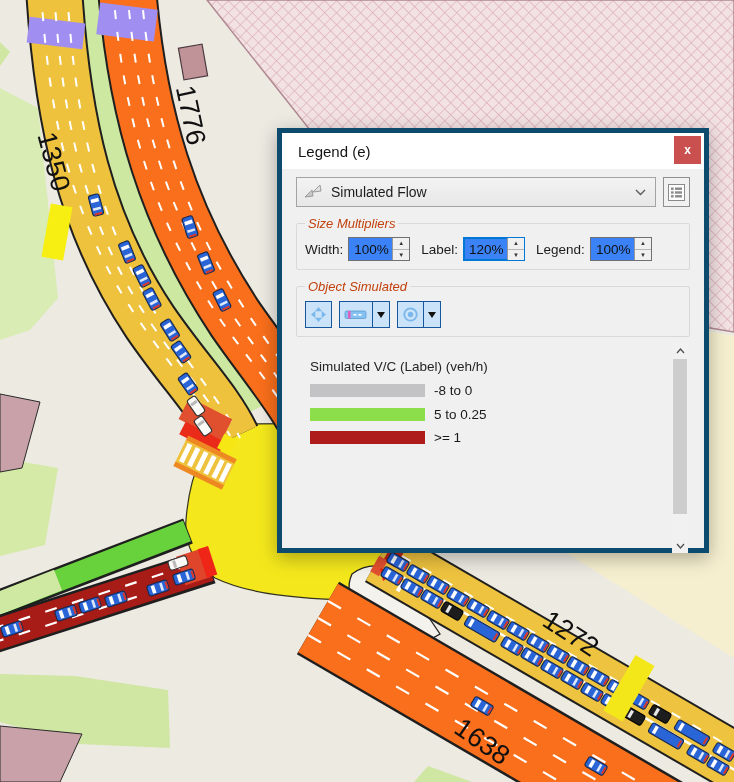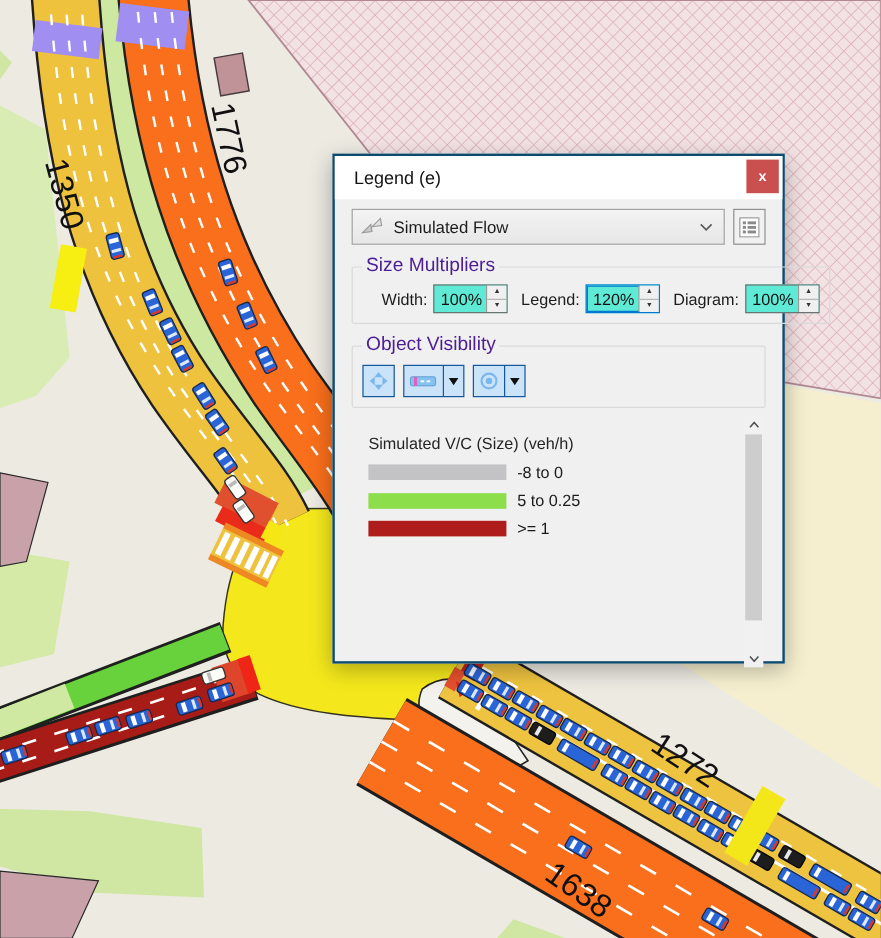--- a/index.html
+++ b/index.html
@@ -1,42 +1,42 @@
 <!DOCTYPE html>
 <html><head>
 <meta charset="utf-8">
 <style>
   html,body{margin:0;padding:0;width:734px;height:782px;overflow:hidden;
     font-family:"Liberation Sans",sans-serif;background:#edeae2;}
   #stage{position:relative;width:734px;height:782px;}
   #map{position:absolute;left:0;top:0;}
 
   
-  .dlg{position:absolute;left:277px;top:128px;width:377px;height:425px;
-    background:#f0f0f0;border:2px solid #0c4a6e;box-shadow:0 5px 18px rgba(0,0,0,.30);
+  .dlg{position:absolute;left:277px;top:128px;width:432px;height:425px;
+    background:#f0f0f0;border:5px solid #0c4a6e;box-shadow:0 5px 18px rgba(0,0,0,.30);
     box-sizing:border-box;}
   .titlebar{height:36px;background:#ffffff;position:relative;display:flex;align-items:center;}
   .title{font-size:15px;color:#141414;padding-left:16px;}
   .closebtn{position:absolute;right:3px;top:3px;width:27px;height:28px;background:#c9504e;
     color:#fff;font-size:12px;font-weight:bold;display:flex;align-items:center;justify-content:center;
     cursor:default;}
   .body{padding:0 14px;}
   .row1{margin-top:8px;display:flex;gap:7px;}
   .combo{flex:1;height:30px;border:1px solid #a3a3a3;background:linear-gradient(#f3f3f3,#e7e7e7);
     display:flex;align-items:center;box-sizing:border-box;}
   .combo .ic{margin:0 6px 0 6px;display:flex;}
   .combo .val{font-size:14px;color:#1c1c1c;flex:1;}
   .combo .chev{margin-right:9px;display:flex;}
   .listbtn{width:27px;height:30px;border:1px solid #8f8f8f;background:#f1f1f1;
     display:flex;align-items:center;justify-content:center;box-sizing:border-box;}
   fieldset{border:1px solid #d9d9d9;border-radius:2px;margin:9px 0 0 0;padding:3px 8px 8px 8px;}
-  legend{font-size:16px;color:#4c1d95;padding:0 3px;}
-  .mrow{display:flex;align-items:center;margin-top:3px;margin-left:16px;}
+  legend{font-size:13px;color:#c2410c;padding:0 3px;font-style:italic;}
+  .mrow{display:flex;align-items:center;margin-top:3px;}
   .flab{font-size:13.5px;color:#1c1c1c;margin-right:5px;}
-  .spin{display:inline-flex;border:1px solid #707070;background:#5eead4;height:24px;
+  .spin{display:inline-flex;border:1px solid #707070;background:#3b82f6;height:24px;
     box-sizing:border-box;margin-right:11px;}
   .spin.focus{border:1px solid #0078d4;box-shadow:0 0 0 1px #0078d4 inset;}
   .spin .v{width:43px;font-size:13.5px;color:#111;padding:4px 0 0 5px;box-sizing:border-box;}
   .sbcol{width:16px;display:flex;flex-direction:column;border-left:1px solid #9a9a9a;}
   .sbcol button{flex:1;border:none;background:#f0f0f0;font-size:6px;line-height:1;color:#333;
     padding:0;cursor:default;}
   .sbcol button:first-child{border-bottom:1px solid #b5b5b5;}
   .ovrow{display:flex;gap:7px;margin-top:4px;}
   .ovbtn{height:27px;background:#cbe3f8;border:1.5px solid #15569c;display:flex;align-items:center;
     box-sizing:border-box;}
@@ -307,41 +307,41 @@
       <legend>Size Multipliers</legend>
       <div class="mrow">
         <span class="flab">Width:</span>
         <span class="spin">
           <span class="v">100%</span>
           <span class="sbcol">
                 <button>▲</button>
                 <button>▼</button>
               </span>
         </span>
-        <span class="flab">Legend:</span>
+        <span class="flab">Label:</span>
         <span class="spin focus">
           <span class="v">120%</span>
           <span class="sbcol">
                 <button>▲</button>
                 <button>▼</button>
               </span>
         </span>
-        <span class="flab">Diagram:</span>
+        <span class="flab">Legend:</span>
         <span class="spin" style="margin-right:0">
           <span class="v">100%</span>
           <span class="sbcol">
                 <button>▲</button>
                 <button>▼</button>
               </span>
         </span>
       </div>
     </fieldset>
 
     <fieldset>
-      <legend>Object Visibility</legend>
+      <legend>Object Simulated</legend>
       <div class="ovrow">
         <div class="ovbtn" style="width:27px;justify-content:center">
           <svg width="17" height="17" viewBox="0 0 17 17">
             <polygon points="8.5,1 5,5.3 12,5.3" fill="#79b7ec"></polygon>
             <polygon points="8.5,16 5,11.7 12,11.7" fill="#79b7ec"></polygon>
             <polygon points="1,8.5 5.3,5 5.3,12" fill="#79b7ec"></polygon>
             <polygon points="16,8.5 11.7,5 11.7,12" fill="#79b7ec"></polygon>
           </svg>
         </div>
         <div class="ovbtn">
@@ -364,21 +364,21 @@
             </svg>
           </span>
           <span class="div"></span>
           <span class="arr"></span>
         </div>
       </div>
     </fieldset>
 
     <div class="lpanel">
       <div class="lcontent">
-        <div class="lhead">Simulated V/C (Size) (veh/h)</div>
+        <div class="lhead">Simulated V/C (Label) (veh/h)</div>
         <div class="lrow">
           <div class="sw" style="background: rgb(195, 195, 198);"></div>
           <span class="lt">-8 to 0</span>
             </div>
         <div class="lrow">
           <div class="sw" style="background: rgb(140, 223, 75);"></div>
           <span class="lt">5 to 0.25</span>
             </div>
         <div class="lrow">
           <div class="sw" style="background: rgb(174, 28, 28);"></div>

